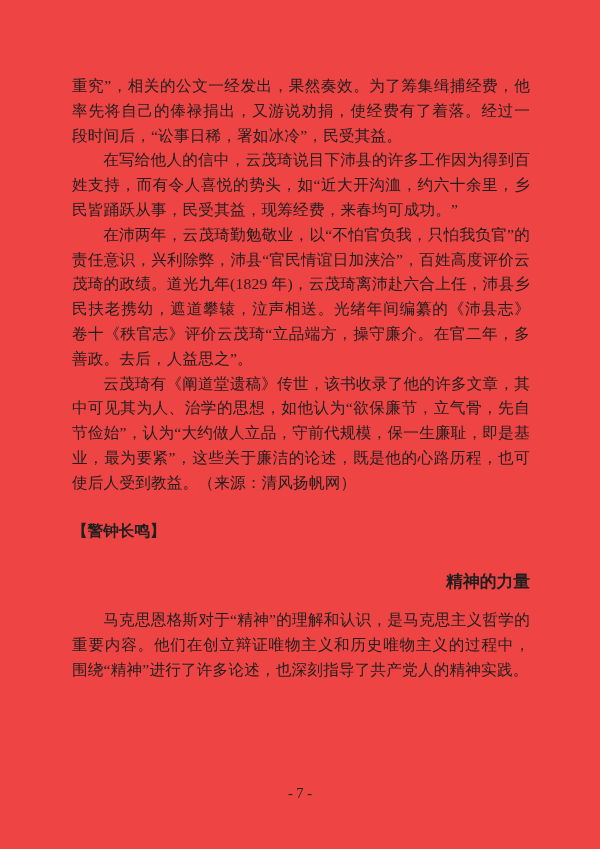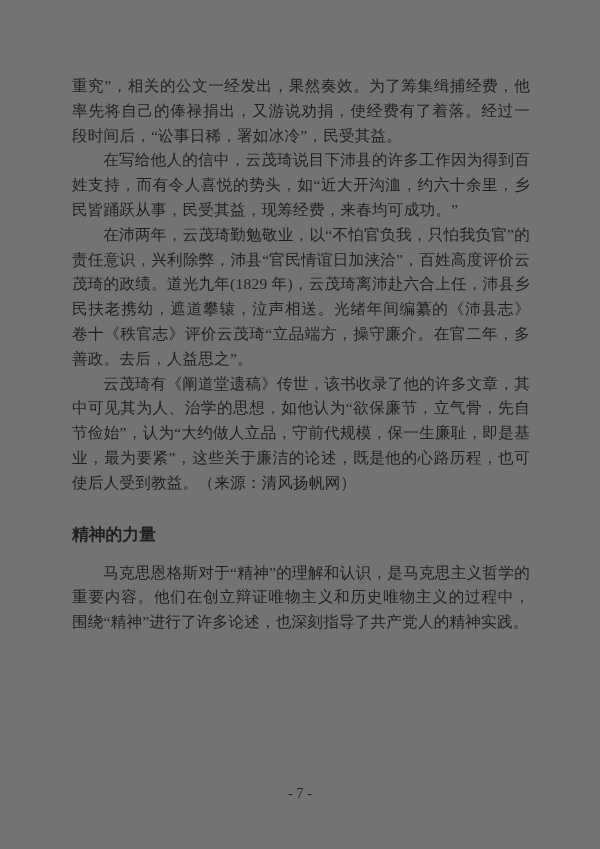--- a/index.html
+++ b/index.html
@@ -5,21 +5,21 @@
   * { margin: 0; padding: 0; box-sizing: border-box; }
   html, body {
     width: 600px;
     background: #ffffff;
     font-family: "Liberation Serif", "DejaVu Serif", serif;
   }
   .page {
     position: relative;
     width: 600px;
     height: 849px;
-    background: #737373;
+    background: #ef4444;
     color: #1f1f1f;
     padding: 74px 70px 0 72px;
     overflow: hidden;
   }
   .body-text p {
     font-size: 15.6px;
     line-height: 24.8px;
     text-align: justify;
     text-justify: inter-ideograph;
     letter-spacing: 0.2px;
@@ -31,21 +31,21 @@
     margin-top: 23px;
     font-size: 15.6px;
     line-height: 24.8px;
     font-weight: bold;
   }
   .article-title {
     margin-top: 26px;
     font-size: 16.8px;
     line-height: 25px;
     font-weight: bold;
-    text-align: left;
+    text-align: right;
   }
   .second-article {
     margin-top: 14px;
   }
   .page-number {
     position: absolute;
     left: 0;
     right: 0;
     top: 785px;
     text-align: center;
@@ -58,20 +58,21 @@
 
 <div class="page">
 
   <div class="body-text">
     <p>重究”，相关的公文一经发出，果然奏效。为了筹集缉捕经费，他率先将自己的俸禄捐出，又游说劝捐，使经费有了着落。经过一段时间后，“讼事日稀，署如冰冷”，民受其益。</p>
     <p class="indent">在写给他人的信中，云茂琦说目下沛县的许多工作因为得到百姓支持，而有令人喜悦的势头，如“近大开沟洫，约六十余里，乡民皆踊跃从事，民受其益，现筹经费，来春均可成功。”</p>
     <p class="indent">在沛两年，云茂琦勤勉敬业，以“不怕官负我，只怕我负官”的责任意识，兴利除弊，沛县“官民情谊日加浃洽”，百姓高度评价云茂琦的政绩。道光九年(1829 年)，云茂琦离沛赴六合上任，沛县乡民扶老携幼，遮道攀辕，泣声相送。光绪年间编纂的《沛县志》卷十《秩官志》评价云茂琦“立品端方，操守廉介。在官二年，多善政。去后，人益思之”。</p>
     <p class="indent">云茂琦有《阐道堂遗稿》传世，该书收录了他的许多文章，其中可见其为人、治学的思想，如他认为“欲保廉节，立气骨，先自节俭始”，认为“大约做人立品，守前代规模，保一生廉耻，即是基业，最为要紧”，这些关于廉洁的论述，既是他的心路历程，也可使后人受到教益。（来源：清风扬帆网）</p>
   </div>
 
+  <div class="section-header">【警钟长鸣】</div>
 
   <div class="article-title">精神的力量</div>
 
   <div class="body-text second-article">
     <p class="indent">马克思恩格斯对于“精神”的理解和认识，是马克思主义哲学的重要内容。他们在创立辩证唯物主义和历史唯物主义的过程中，围绕“精神”进行了许多论述，也深刻指导了共产党人的精神实践。</p>
   </div>
 
   <div class="page-number">- 7 -</div>
 
 </div>

